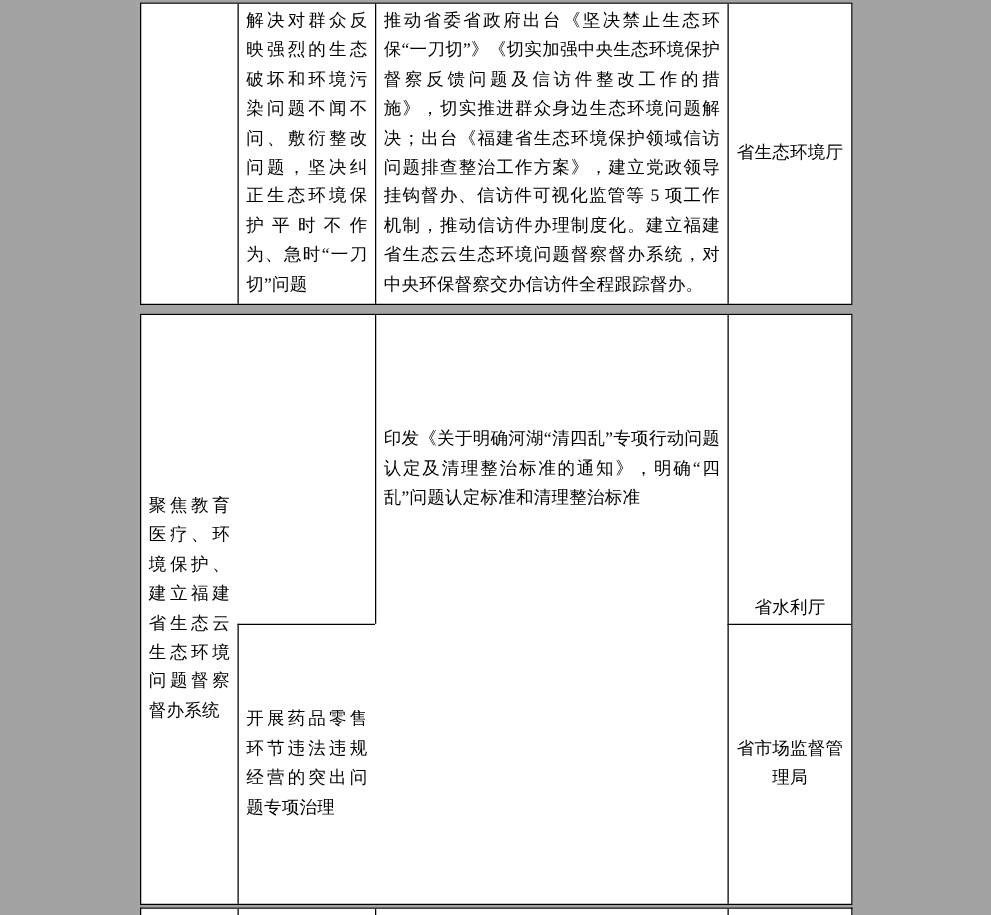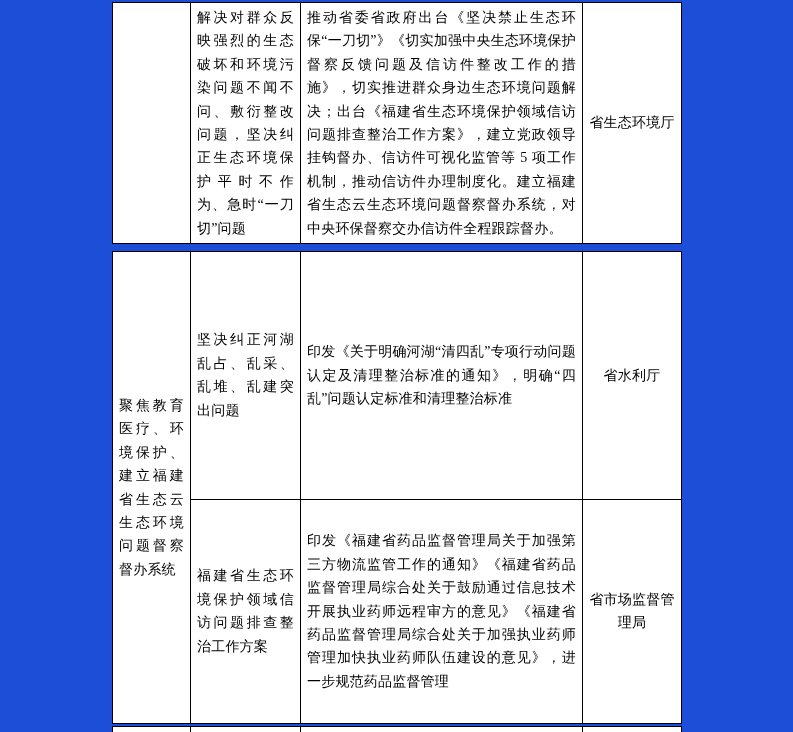--- a/index.html
+++ b/index.html
@@ -1,20 +1,20 @@
 <!DOCTYPE html>
 <html><head>
 <meta charset="utf-8">
 <style>
   html,body{margin:0;padding:0;}
   body{background:#ffffff;}
   .page{
     position:relative;
     width:793px;height:732px;
-    background:#1d4ed8;
+    background:#a3a3a3;
     overflow:hidden;
     font-family:"Liberation Serif","DejaVu Serif",serif;
     color:#000;
   }
   .tbl{
     position:absolute;
     left:112px;
     width:570px;
     display:grid;
     grid-template-columns:77px 110px 282px 1fr;
@@ -63,35 +63,29 @@
     <div class="cell bl">
       <div class="txt center">省生态环境厅</div>
     </div>
   </div>
 
   <div class="tbl block2">
     <div class="cell rowspan">
       <div class="txt">聚焦教育医疗、环境保护、建立福建省生态云生态环境问题督察督办系统</div>
     </div>
 
-    <div class="cell bl" style="grid-row:1;grid-column:2;">
-      <div class="txt">坚决纠正河湖乱占、乱采、乱堆、乱建突出问题</div>
-    </div>
     <div class="cell bl" style="grid-row:1;grid-column:3;justify-content:center;">
       <div class="txt">印发《关于明确河湖“清四乱”专项行动问题认定及清理整治标准的通知》，明确“四乱”问题认定标准和清理整治标准</div>
     </div>
-    <div class="cell bl" style="grid-row:1;grid-column:4;">
+    <div class="cell bl" style="grid-row:1;grid-column:4;align-items:flex-end;">
       <div class="txt center">省水利厅</div>
     </div>
 
     <div class="cell bl bt" style="grid-row:2;grid-column:2;">
-      <div class="txt">福建省生态环境保护领域信访问题排查整治工作方案</div>
-    </div>
-    <div class="cell bl bt" style="grid-row:2;grid-column:3;">
-      <div class="txt">印发《福建省药品监督管理局关于加强第三方物流监管工作的通知》《福建省药品监督管理局综合处关于鼓励通过信息技术开展执业药师远程审方的意见》《福建省药品监督管理局综合处关于加强执业药师管理加快执业药师队伍建设的意见》，进一步规范药品监督管理</div>
+      <div class="txt">开展药品零售环节违法违规经营的突出问题专项治理</div>
     </div>
     <div class="cell bl bt" style="grid-row:2;grid-column:4;">
       <div class="txt center">省市场监督管理局</div>
     </div>
   </div>
 
   <div class="tbl block3">
     <div class="cell"></div>
     <div class="cell bl"></div>
     <div class="cell bl"></div>

